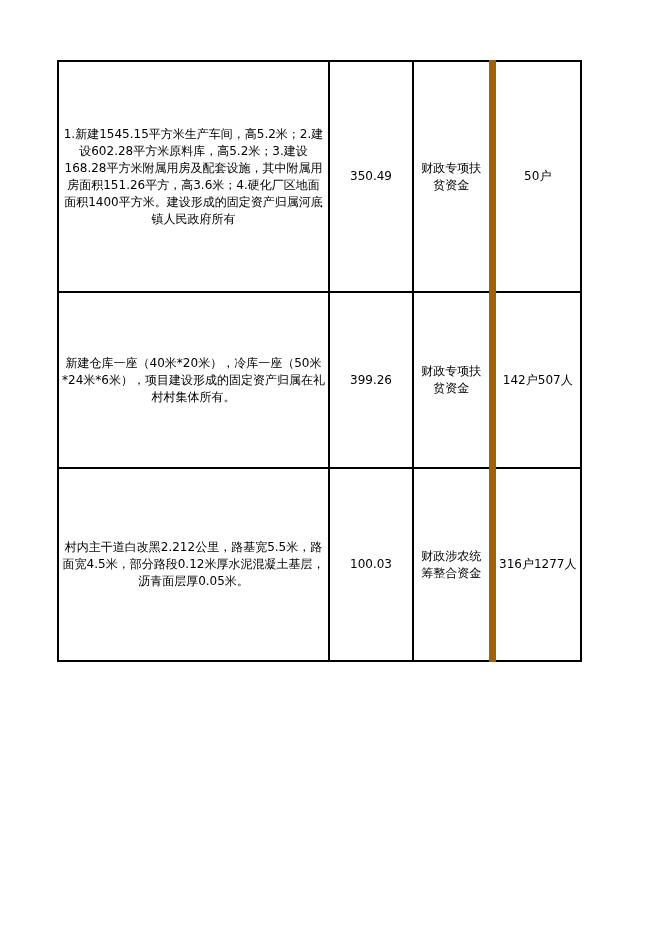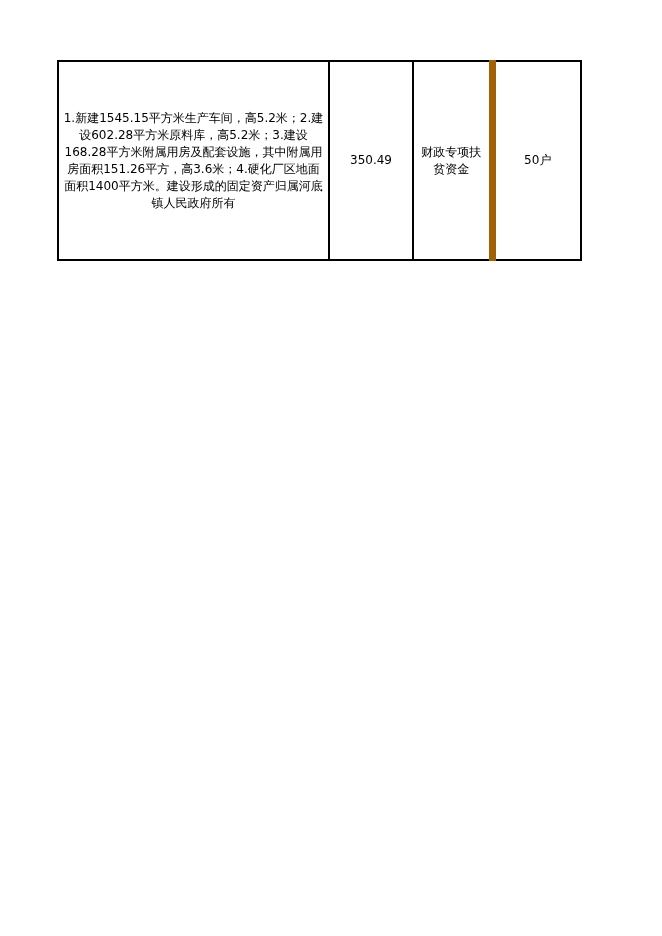--- a/index.html
+++ b/index.html
@@ -28,21 +28,21 @@
     border-collapse: collapse;
     table-layout: fixed;
     background: #ffffff;
   }
   table.projects-table td {
     border: 2px solid #000000;
     font-size: 12px;
     line-height: 17px;
     text-align: center;
     vertical-align: middle;
-    padding: 2px 3px;
+    padding: 18px 3px;
     word-wrap: break-word;
     overflow: hidden;
   }
   
   table.projects-table td.col-beneficiaries {
     border-left: 7px solid #a16207;
   }
   tr.row-1 td { height: 193px; }
   tr.row-2 td { height: 138px; }
   tr.row-3 td { height: 155px; }
@@ -59,15 +59,27 @@
       <col style="width:79px">
       <col style="width:89px">
     </colgroup>
     <tbody>
       <tr class="row-1">
         <td class="col-description">1.新建1545.15平方米生产车间，高5.2米；2.建设602.28平方米原料库，高5.2米；3.建设168.28平方米附属用房及配套设施，其中附属用房面积151.26平方，高3.6米；4.硬化厂区地面面积1400平方米。建设形成的固定资产归属河底镇人民政府所有</td>
         <td class="col-amount">350.49</td>
         <td class="col-funding">财政专项扶贫资金</td>
         <td class="col-beneficiaries">50户</td>
       </tr>
+      <tr class="row-2">
+        <td class="col-description">新建仓库一座（40米*20米），冷库一座（50米*24米*6米），项目建设形成的固定资产归属在礼村村集体所有。</td>
+        <td class="col-amount">399.26</td>
+        <td class="col-funding">财政专项扶贫资金</td>
+        <td class="col-beneficiaries">142户507人</td>
+      </tr>
+      <tr class="row-3">
+        <td class="col-description">村内主干道白改黑2.212公里，路基宽5.5米，路面宽4.5米，部分路段0.12米厚水泥混凝土基层，沥青面层厚0.05米。</td>
+        <td class="col-amount">100.03</td>
+        <td class="col-funding">财政涉农统筹整合资金</td>
+        <td class="col-beneficiaries">316户1277人</td>
+      </tr>
     </tbody>
   </table>
 </div>
 
 </body></html>

